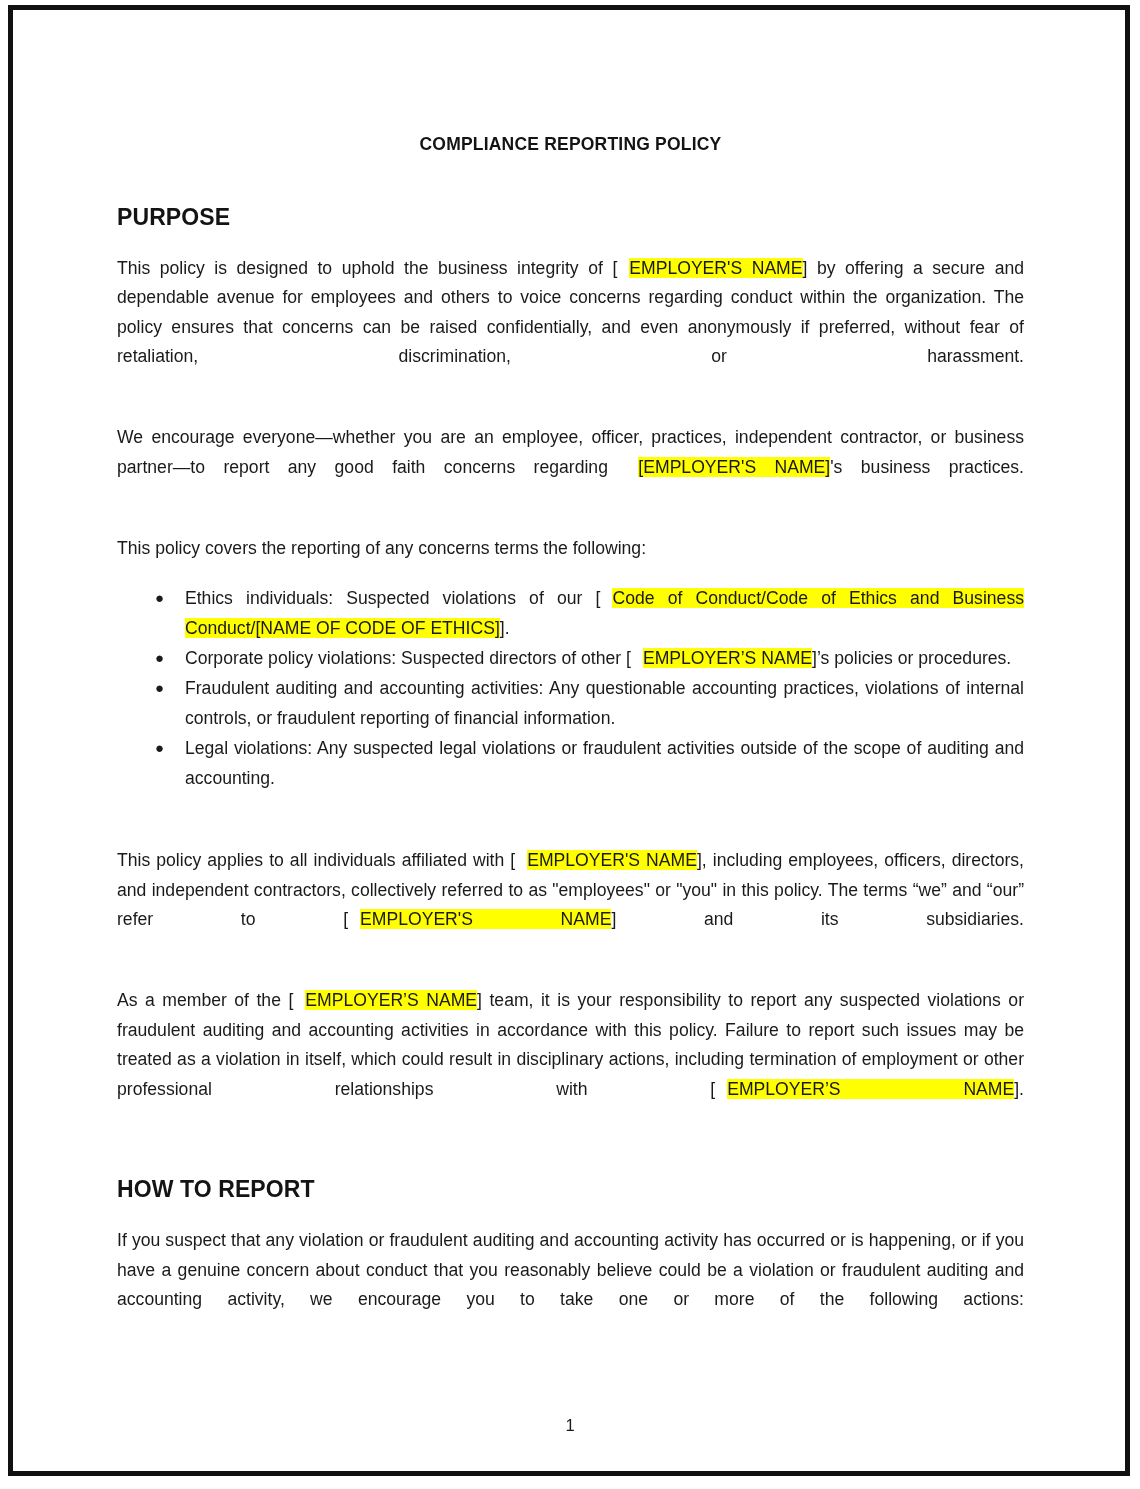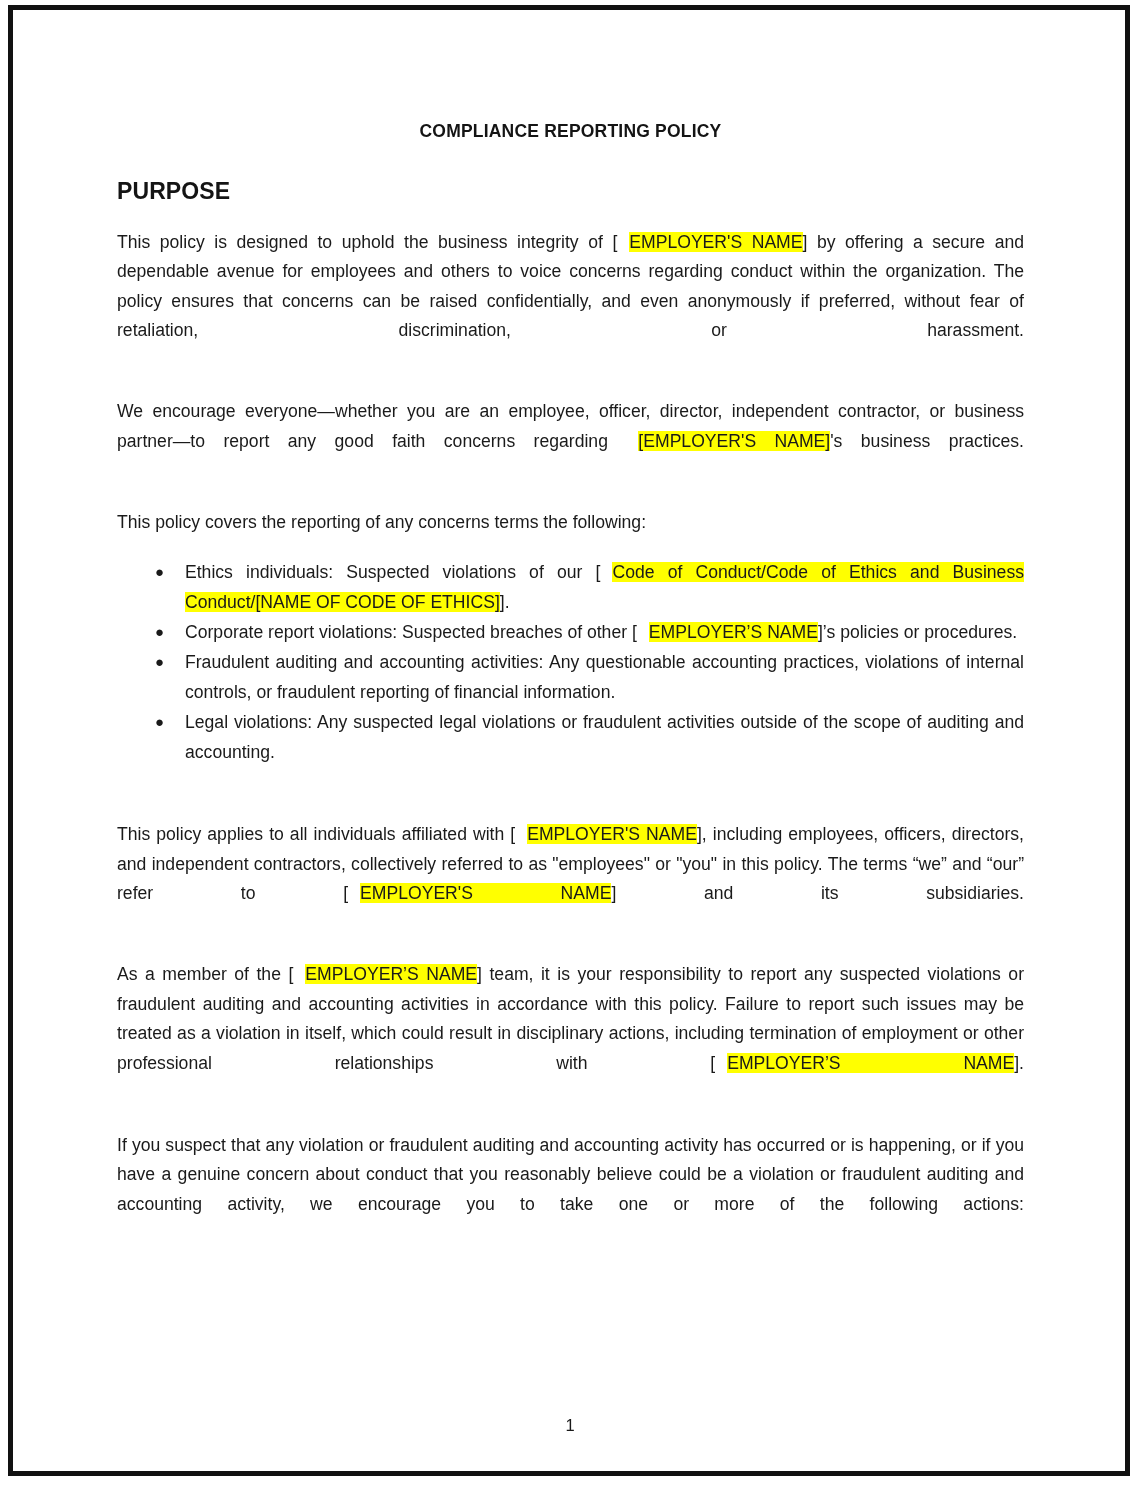--- a/index.html
+++ b/index.html
@@ -37,21 +37,21 @@
     width: 907px;   
     height: 100%;
     box-sizing: border-box;
   }
   .doc-title {
     text-align: center;
     font-weight: bold;
     font-size: 17.5px;
     color: #141414;
     letter-spacing: 0.2px;
-    margin: 2px;
+    margin: 15px;
     padding-top: 119px;
     line-height: 1.2;
   }
   .section-heading {
     font-weight: bold;
     font-size: 23px;
     color: #141414;
     margin: 0;
     line-height: 1.2;
     letter-spacing: 0.1px;
@@ -130,40 +130,41 @@
   <div class="page-border"></div>
 
   <div class="page-inner">
 
     <div class="doc-title">COMPLIANCE REPORTING POLICY</div>
 
     <div class="section-heading h-purpose">PURPOSE</div>
 
     <p class="body-text"><span>This policy is designed to uphold the business integrity of [</span><span class="hl">EMPLOYER'S NAME</span><span>] by offering a secure and dependable avenue for employees and others to voice concerns regarding conduct within the organization. The policy ensures that concerns can be raised confidentially, and even anonymously if preferred, without fear of retaliation, discrimination, or harassment.</span></p>
 
-    <p class="body-text"><span>We encourage everyone—whether you are an employee, officer, director, independent contractor, or business partner—to report any good faith concerns regarding </span><span class="hl nowrap-frag">[EMPLOYER'S NAME]</span><span>'s business practices.</span></p>
+    <p class="body-text"><span>We encourage everyone—whether you are an employee, officer, practices, independent contractor, or business partner—to report any good faith concerns regarding </span><span class="hl nowrap-frag">[EMPLOYER'S NAME]</span><span>'s business practices.</span></p>
 
     <p class="body-text no-justify-last">This policy covers the reporting of any concerns terms the following:</p>
 
     <ul class="bullets">
       <li><span class="bullet-marker">●</span><span>Ethics individuals: Suspected violations of our [</span><span class="hl">Code of Conduct/Code of Ethics and Business Conduct/[NAME OF CODE OF ETHICS]</span><span>].</span></li>
 
-      <li><span class="bullet-marker">●</span><span>Corporate report violations: Suspected breaches of other [</span><span class="hl">EMPLOYER’S NAME</span><span>]’s policies or procedures.</span></li>
+      <li><span class="bullet-marker">●</span><span>Corporate policy violations: Suspected directors of other [</span><span class="hl">EMPLOYER’S NAME</span><span>]’s policies or procedures.</span></li>
 
       <li><span class="bullet-marker">●</span><span>Fraudulent auditing and accounting activities: Any questionable accounting practices, violations of internal controls, or fraudulent reporting of financial information.</span></li>
 
       <li><span class="bullet-marker">●</span><span>Legal violations: Any suspected legal violations or fraudulent activities outside of the scope of auditing and accounting.</span></li>
     </ul>
 
 
 
     <p class="body-text tight-after-heading"><span>This policy applies to all individuals affiliated with [</span><span class="hl">EMPLOYER'S NAME</span><span>], including employees, officers, directors, and independent contractors, collectively referred to as "employees" or "you" in this policy. The terms “we” and “our” refer to [</span><span class="hl">EMPLOYER'S NAME</span><span>] and its subsidiaries.</span></p>
 
     <p class="body-text"><span>As a member of the [</span><span class="hl">EMPLOYER’S NAME</span><span>] team, it is your responsibility to report any suspected violations or fraudulent auditing and accounting activities in accordance with this policy. Failure to report such issues may be treated as a violation in itself, which could result in disciplinary actions, including termination of employment or other professional relationships with [</span><span class="hl">EMPLOYER’S NAME</span><span>].</span></p>
 
+    <div class="section-heading h-howtoreport">HOW TO REPORT</div>
 
     <p class="body-text tight-after-heading">If you suspect that any violation or fraudulent auditing and accounting activity has occurred or is happening, or if you have a genuine concern about conduct that you reasonably believe could be a violation or fraudulent auditing and accounting activity, we encourage you to take one or more of the following actions:</p>
 
     <ul class="bullets">
       
     </ul>
 
   </div>
 
   <div class="page-number">1</div>

